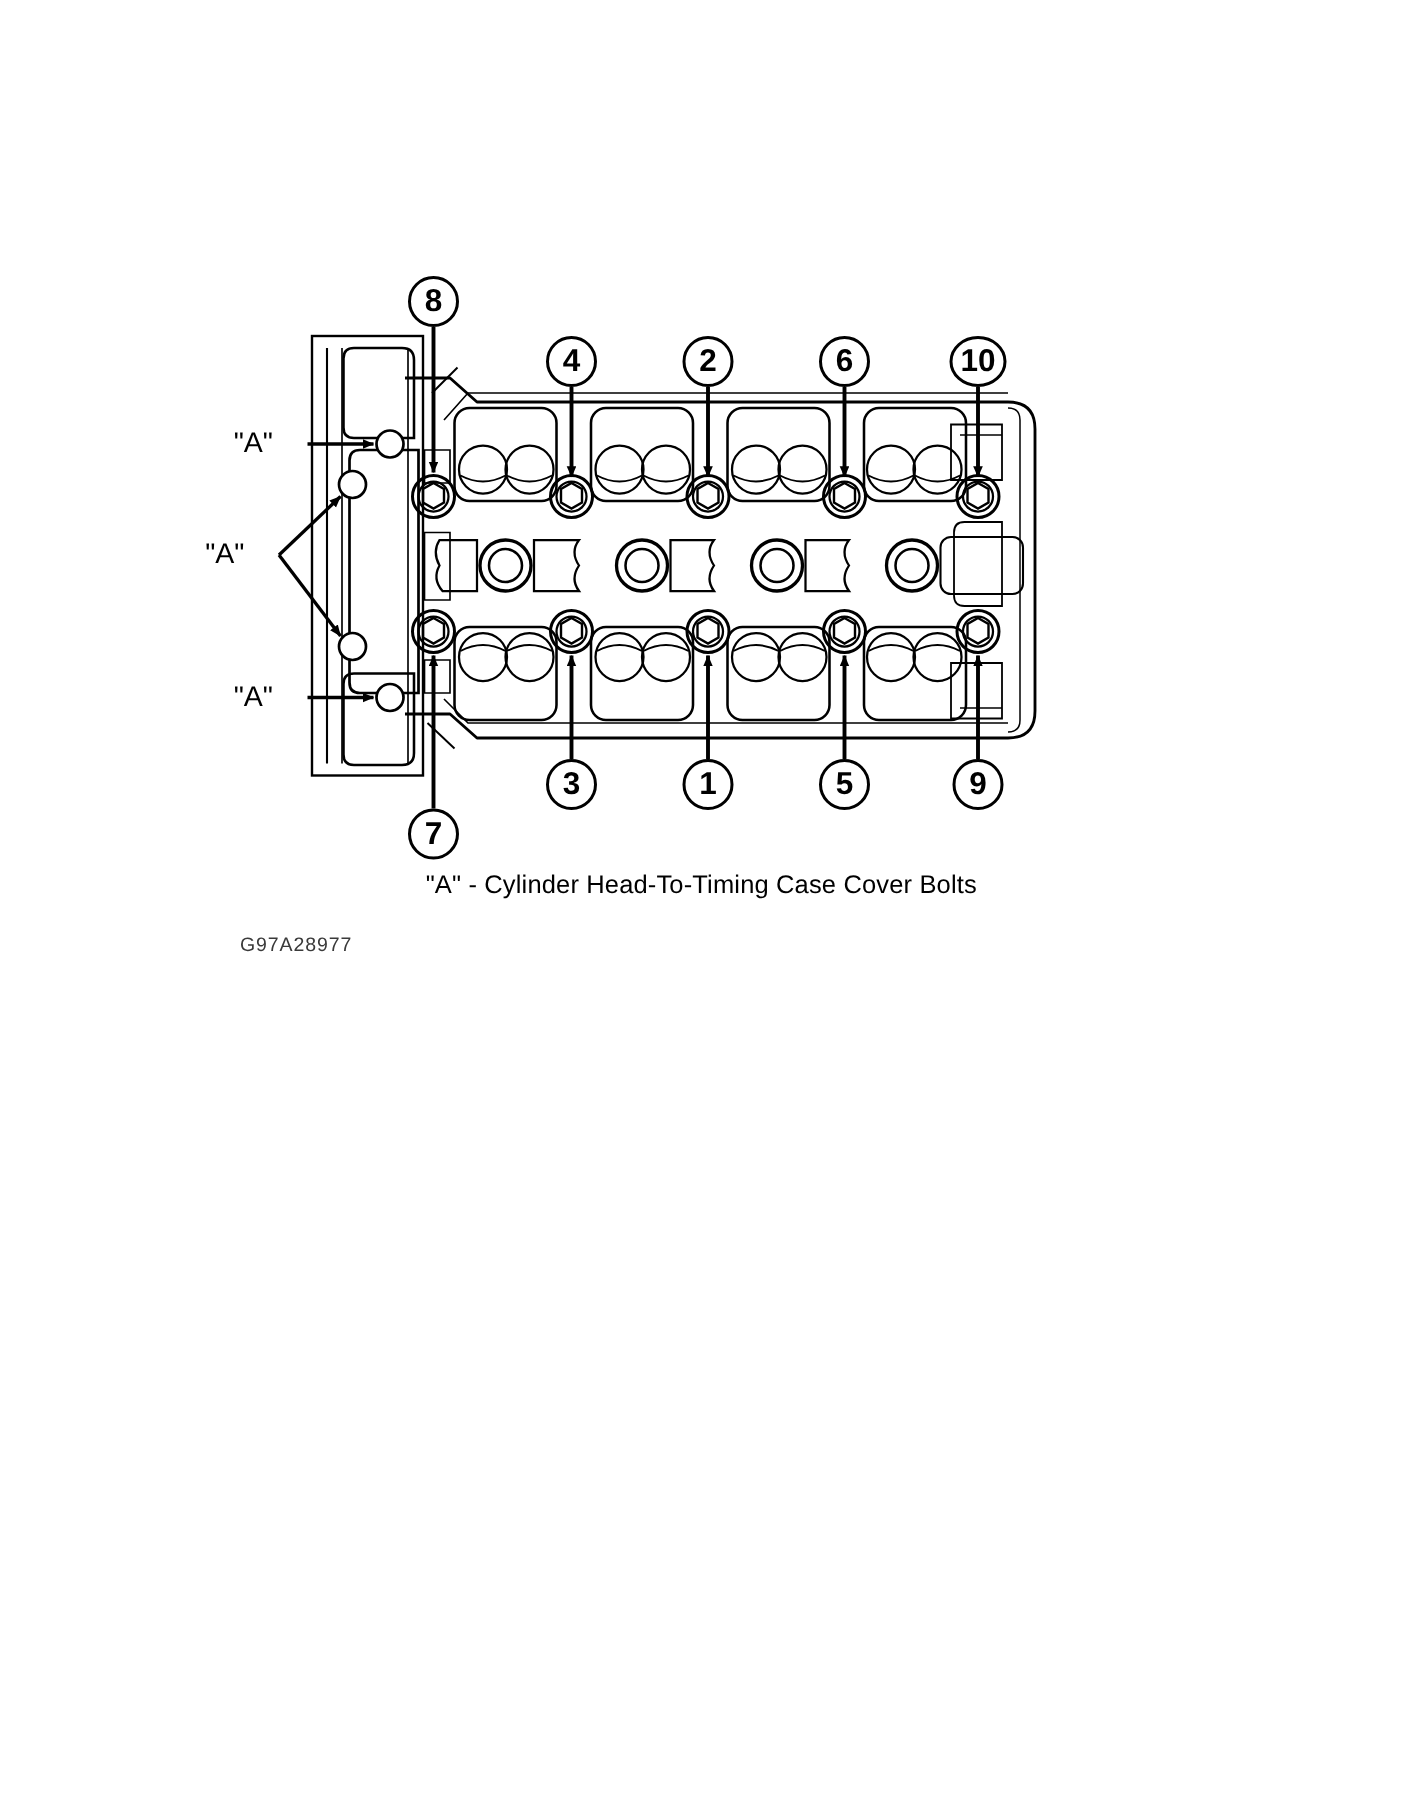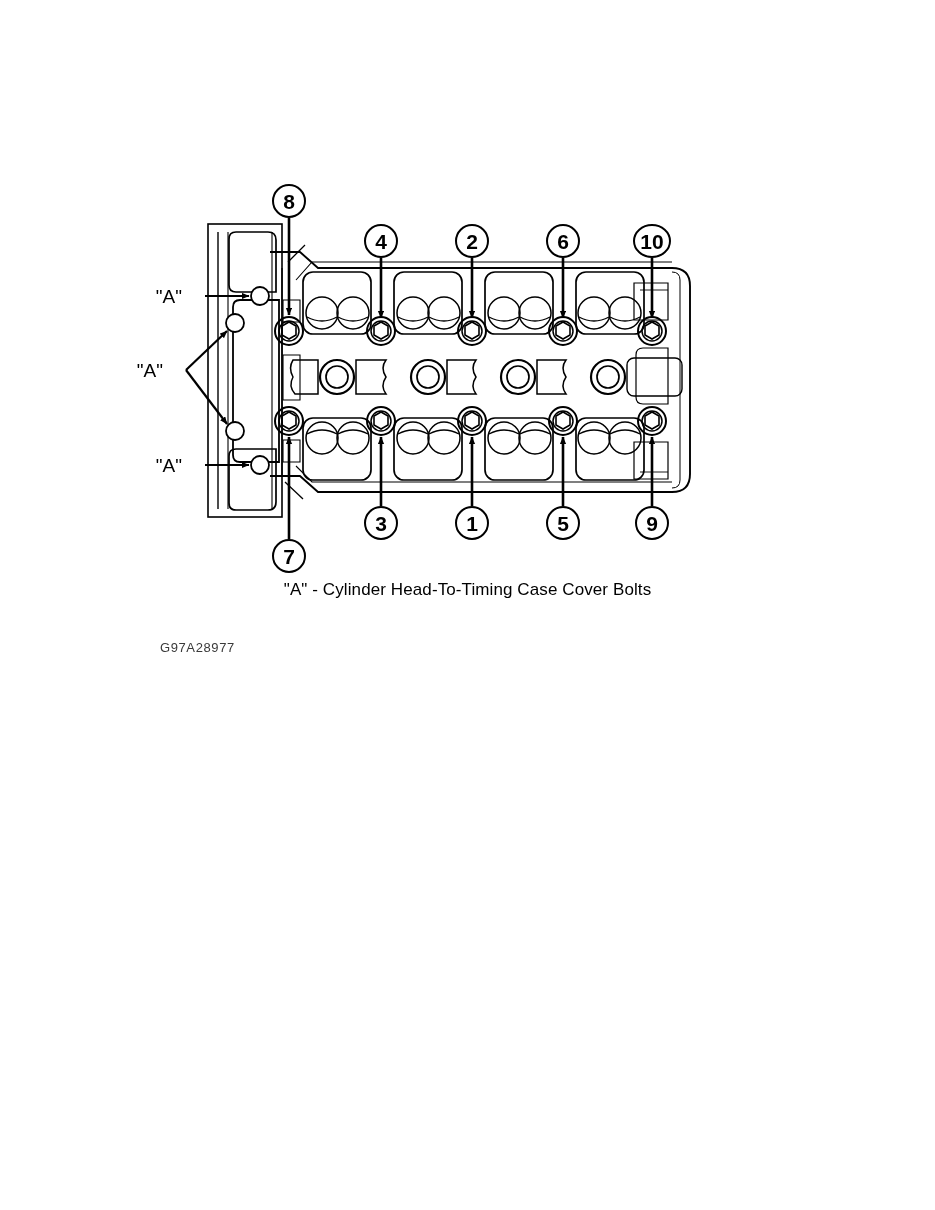--- a/index.html
+++ b/index.html
@@ -39,21 +39,21 @@
     text-align: center;
     font-family: "Liberation Sans", sans-serif;
     font-size: 17px;
     letter-spacing: 0.1px;
     color: #000000;
     white-space: nowrap;
   }
   .figure-id {
     position: absolute;
     left: 160px;
-    top: 640px;
+    top: 622px;
     font-family: "Liberation Sans", sans-serif;
     font-size: 13px;
     letter-spacing: 0.6px;
     color: #3a3a3a;
   }
 </style>
 </head>
 <body>
 
 <div id="figure-root">

